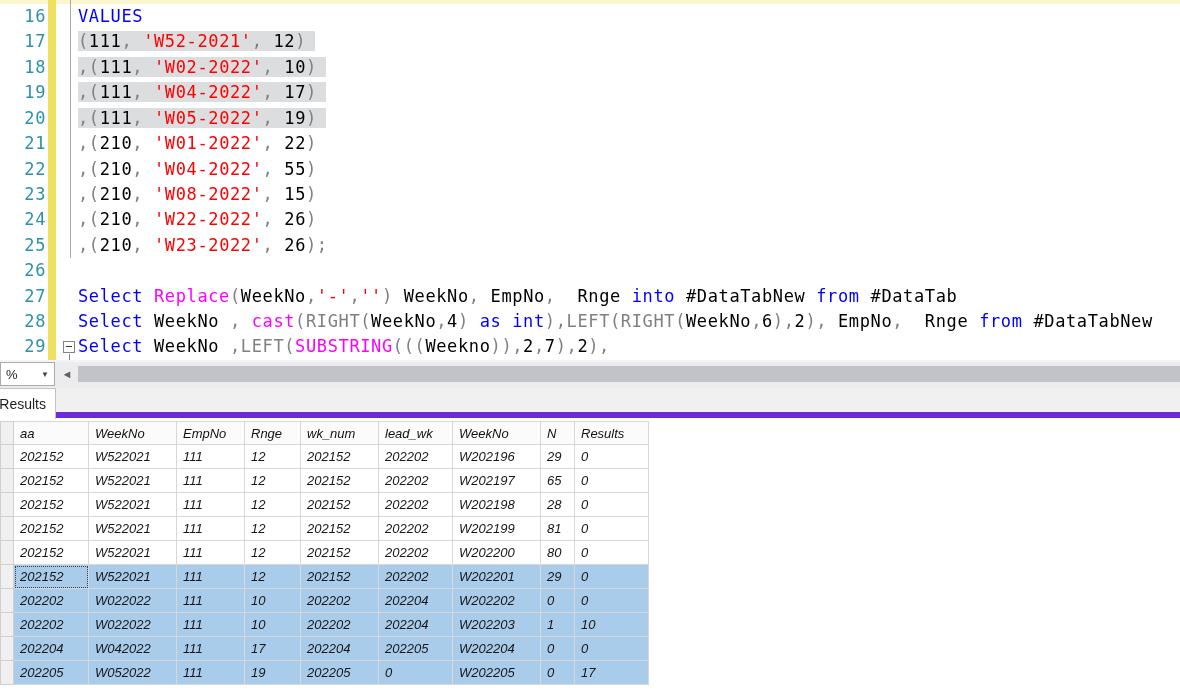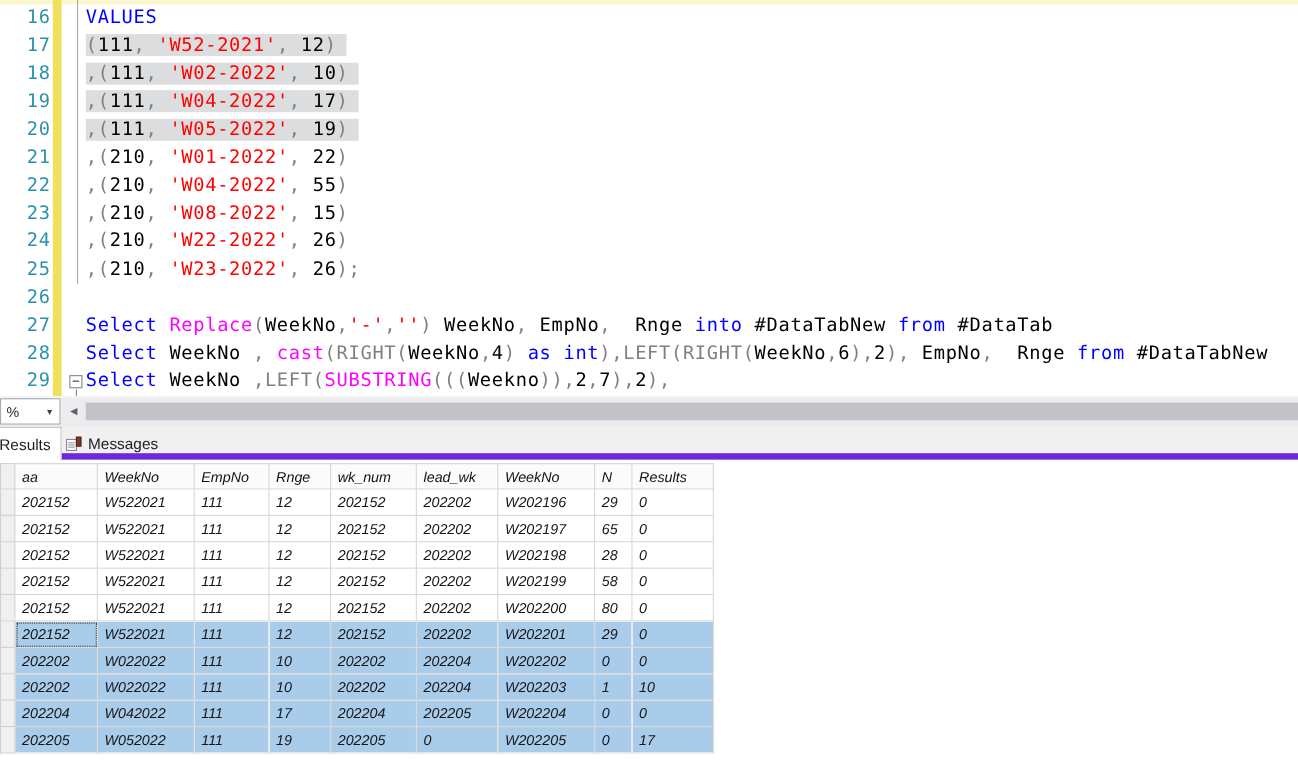--- a/index.html
+++ b/index.html
@@ -93,30 +93,20 @@
       <span class="val">%</span>
       <span class="arr">▼</span>
     </div>
     <div class="scroll-left-btn">◄</div>
     <div class="scroll-thumb"></div>
   </div>
 
   <div class="tabs">
     <div class="tab tab-results">
       <span>Results</span>
-    </div>
-    <div class="tab tab-messages">
-      <span class="msg-icon">
-        <span class="pg"></span>
-          <span class="l1"></span>
-          <span class="l2"></span>
-          <span class="l3"></span>
-          <span class="bk"></span>
-      </span>
-      <span>Messages</span>
     </div>
   </div>
 
   <div class="gridwrap">
     <table class="grid">
       <colgroup id="grid-cols">
           <col style="width: 13px;">
           <col style="width: 75px;">
           <col style="width: 88px;">
           <col style="width: 68px;">
@@ -180,21 +170,21 @@
           </tr>
           <tr>
             <td class="rowhead"></td>
             <td class="datacell">202152</td>
             <td class="datacell">W522021</td>
             <td class="datacell">111</td>
             <td class="datacell">12</td>
             <td class="datacell">202152</td>
             <td class="datacell">202202</td>
             <td class="datacell">W202199</td>
-            <td class="datacell">58</td>
+            <td class="datacell">81</td>
             <td class="datacell">0</td>
           </tr>
           <tr>
             <td class="rowhead"></td>
             <td class="datacell">202152</td>
             <td class="datacell">W522021</td>
             <td class="datacell">111</td>
             <td class="datacell">12</td>
             <td class="datacell">202152</td>
             <td class="datacell">202202</td>

